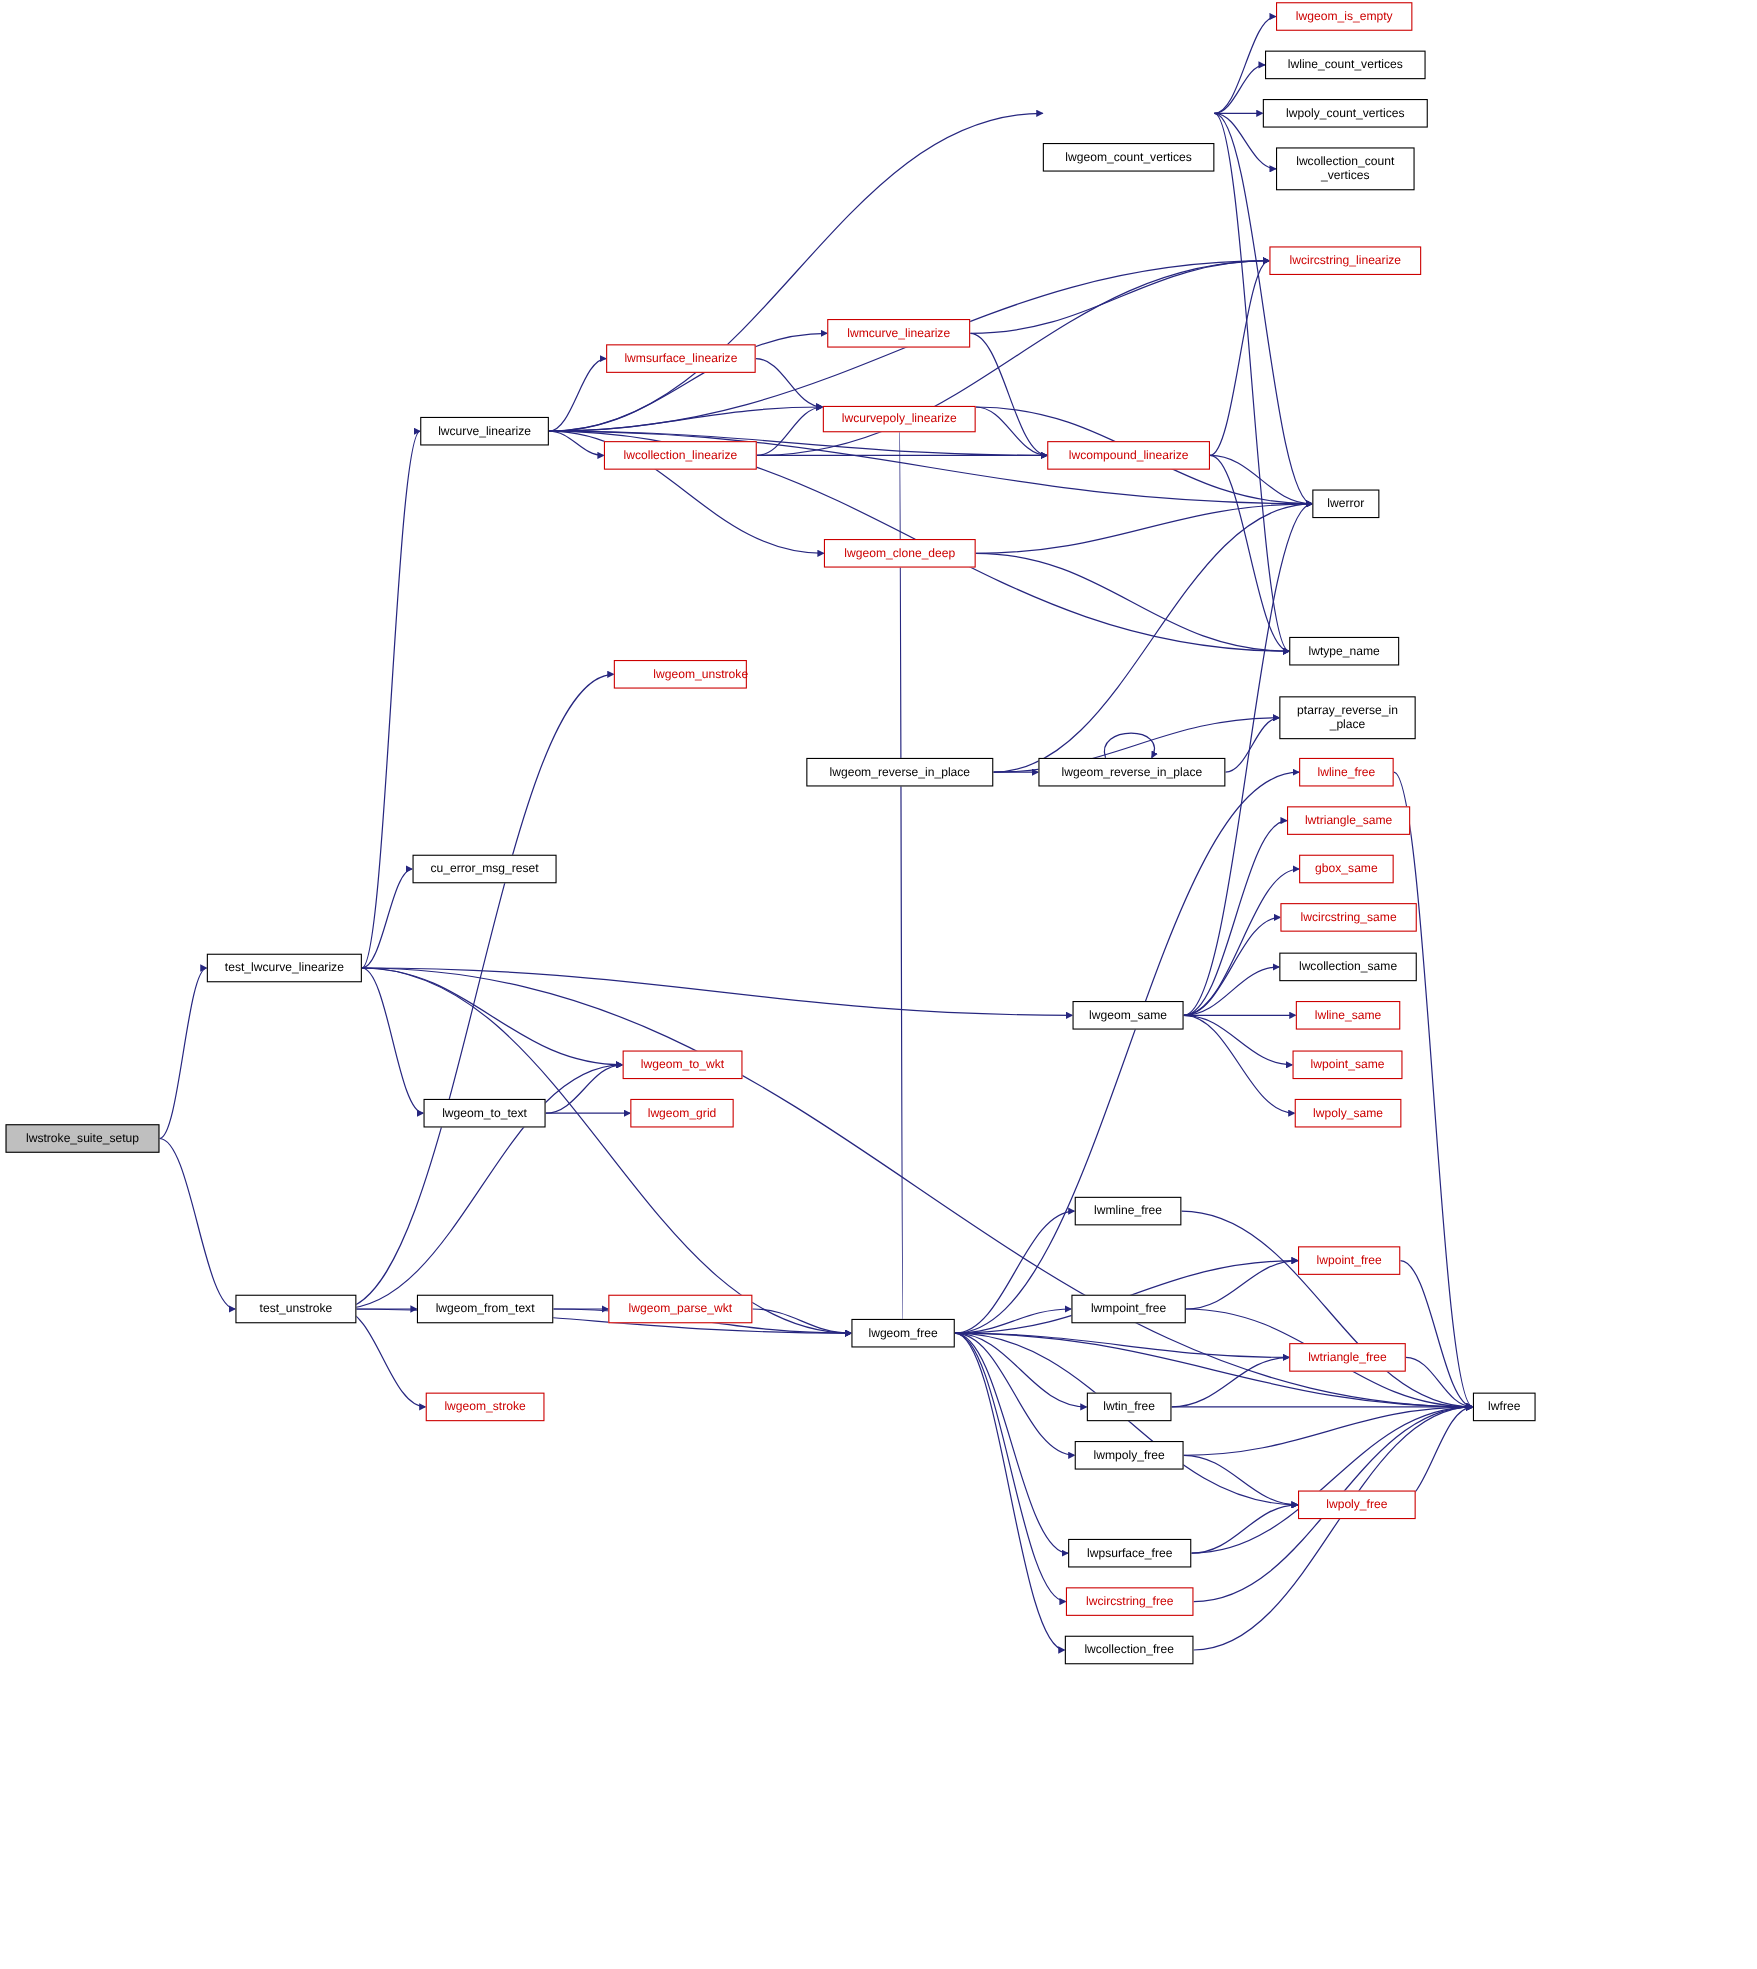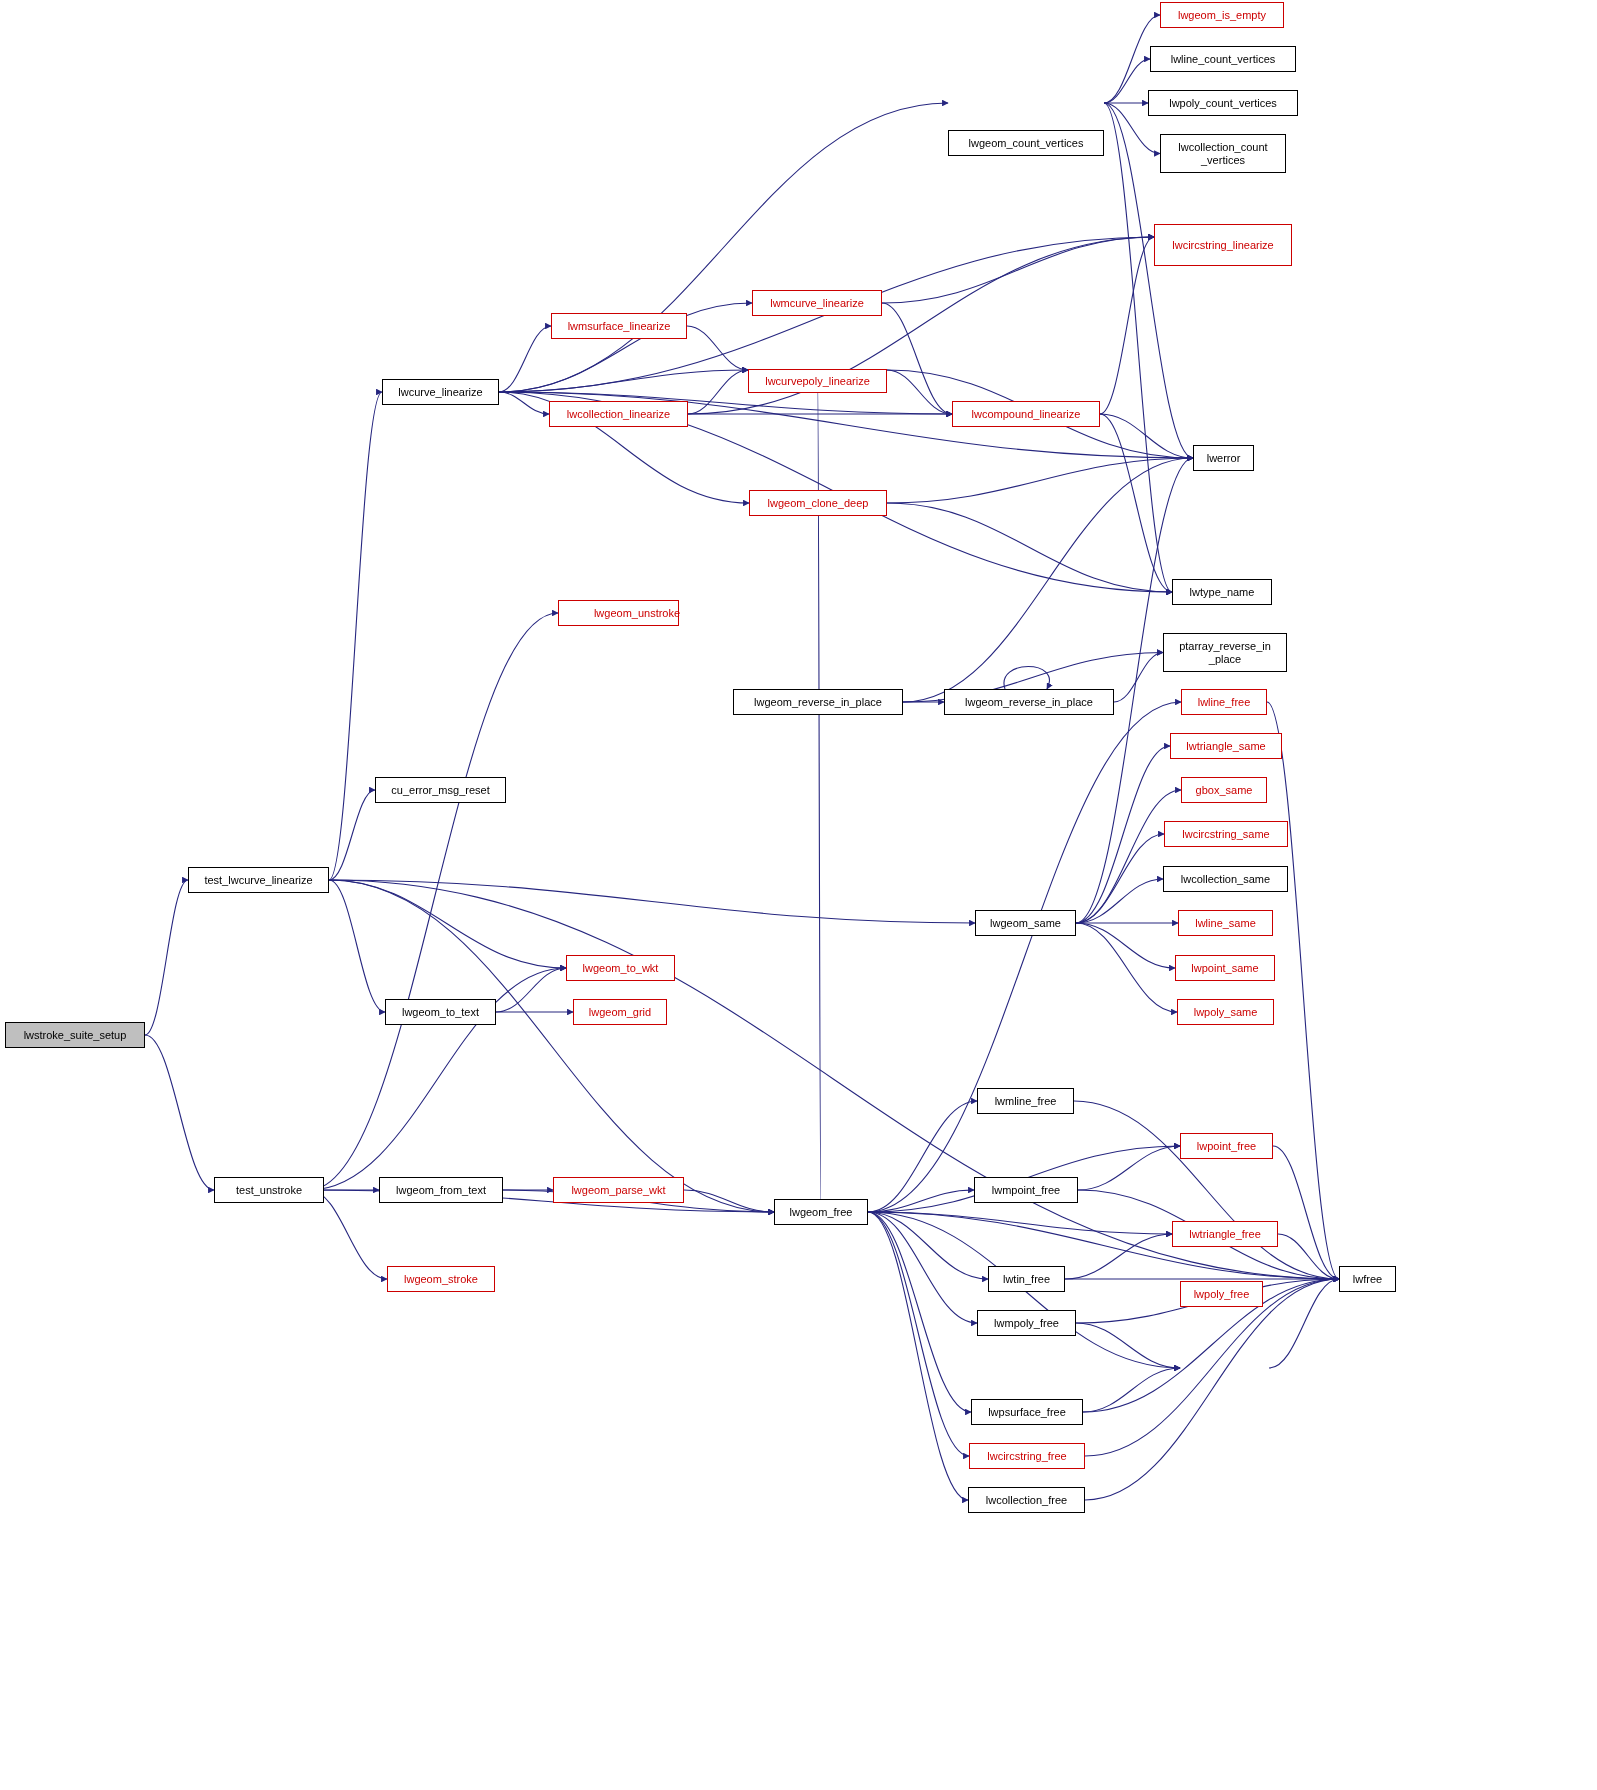--- a/index.html
+++ b/index.html
@@ -178,31 +178,31 @@
       <div class="node" style="left: 988px; top: 1266px; width: 77px; height: 26px;">lwtin_free</div>
       <div class="node" style="left: 977px; top: 1310px; width: 99px; height: 26px;">lwmpoly_free</div>
       <div class="node" style="left: 971px; top: 1399px; width: 112px; height: 26px;">lwpsurface_free</div>
       <div class="node red" style="left: 969px; top: 1443px; width: 116px; height: 26px;">lwcircstring_free</div>
       <div class="node" style="left: 968px; top: 1487px; width: 117px; height: 26px;">lwcollection_free</div>
       <div class="node red" style="left: 1160px; top: 2px; width: 124px; height: 26px;">lwgeom_is_empty</div>
       <div class="node" style="left: 1150px; top: 46px; width: 146px; height: 26px;">lwline_count_vertices</div>
       <div class="node" style="left: 1148px; top: 90px; width: 150px; height: 26px;">lwpoly_count_vertices</div>
       <div class="node" style="left: 1160px; top: 134px; width: 126px; height: 39px;">lwcollection_count
 _vertices</div>
-      <div class="node red" style="left: 1154px; top: 224px; width: 138px; height: 42px;">lwcircstring_linearize</div>
+      <div class="node red" style="left: 1154px; top: 224px; width: 138px; height: 26px;">lwcircstring_linearize</div>
       <div class="node" style="left: 1193px; top: 445px; width: 61px; height: 26px;">lwerror</div>
       <div class="node" style="left: 1172px; top: 579px; width: 100px; height: 26px;">lwtype_name</div>
       <div class="node" style="left: 1163px; top: 633px; width: 124px; height: 39px;">ptarray_reverse_in
 _place</div>
       <div class="node red" style="left: 1181px; top: 689px; width: 86px; height: 26px;">lwline_free</div>
       <div class="node red" style="left: 1170px; top: 733px; width: 112px; height: 26px;">lwtriangle_same</div>
       <div class="node red" style="left: 1181px; top: 777px; width: 86px; height: 26px;">gbox_same</div>
       <div class="node red" style="left: 1164px; top: 821px; width: 124px; height: 26px;">lwcircstring_same</div>
       <div class="node" style="left: 1163px; top: 866px; width: 125px; height: 26px;">lwcollection_same</div>
       <div class="node red" style="left: 1178px; top: 910px; width: 95px; height: 26px;">lwline_same</div>
       <div class="node red" style="left: 1175px; top: 955px; width: 100px; height: 26px;">lwpoint_same</div>
       <div class="node red" style="left: 1177px; top: 999px; width: 97px; height: 26px;">lwpoly_same</div>
       <div class="node red" style="left: 1180px; top: 1133px; width: 93px; height: 26px;">lwpoint_free</div>
       <div class="node red" style="left: 1172px; top: 1221px; width: 106px; height: 26px;">lwtriangle_free</div>
       <div class="node" style="left: 1339px; top: 1266px; width: 57px; height: 26px;">lwfree</div>
-      <div class="node red" style="left: 1180px; top: 1281px; width: 83px; height: 26px;">lwpoly_free</div>
+      <div class="node red" style="left: 1180px; top: 1355px; width: 107px; height: 26px;">lwpoly_free</div>
     </div>
 </div>
 
 </body></html>

